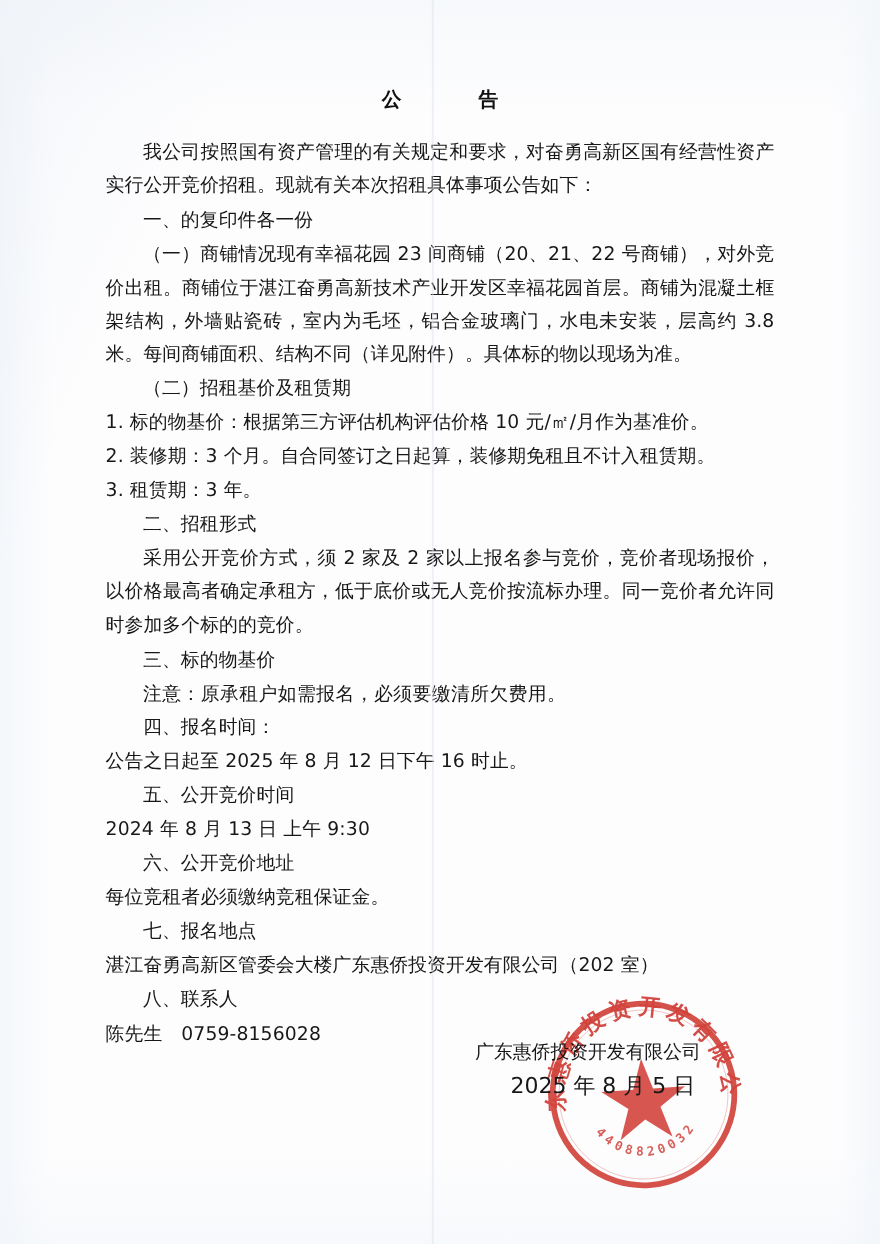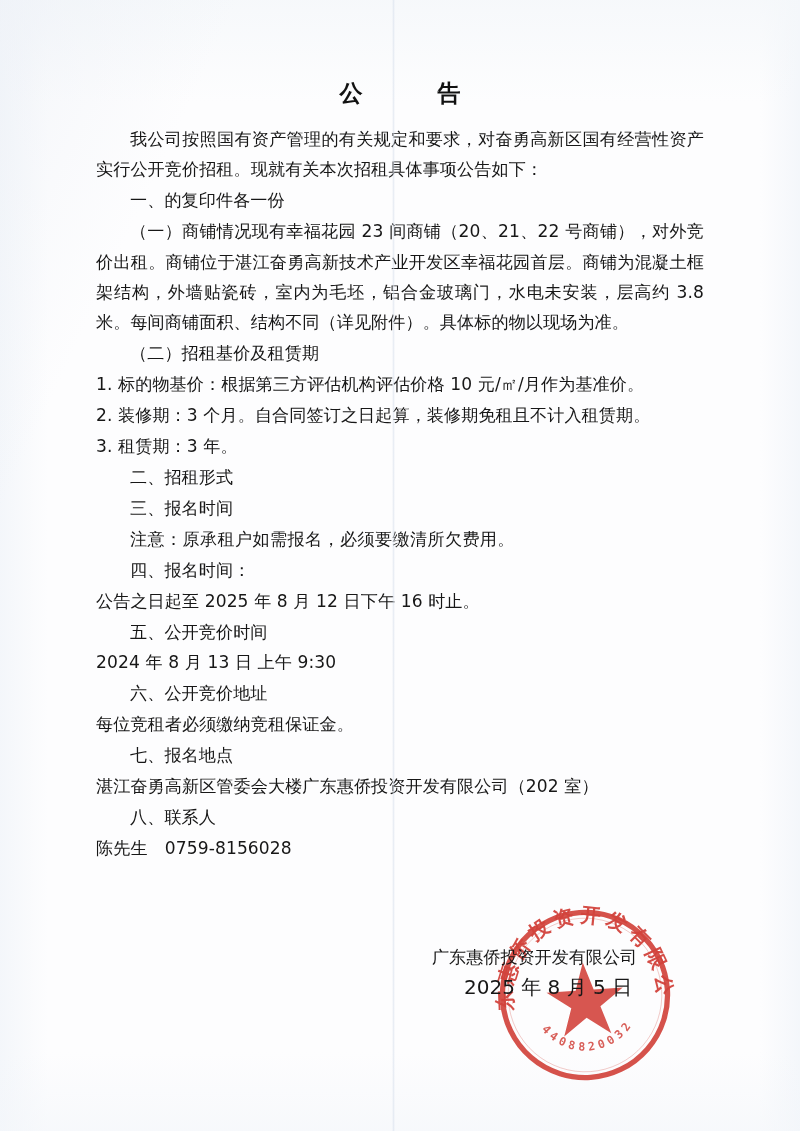--- a/index.html
+++ b/index.html
@@ -47,21 +47,21 @@
     left: 0;
     top: 0;
     width: 800px;
     padding: 0;
   }
 
   .doc-title {
     margin: 0;
     padding-top: 78px;
     text-align: center;
-    font-size: 23px;
+    font-size: 18px;
     font-weight: 700;
     letter-spacing: 26px;
     text-indent: 26px;
     color: #111111;
     font-family: "DejaVu Sans", "Liberation Sans", sans-serif;
   }
 
   .body-block {
     position: absolute;
     left: 96px;
@@ -139,22 +139,23 @@
       <p class="para indent2">（二）招租基价及租赁期</p>
 
       <p class="para flat">1. 标的物基价：根据第三方评估机构评估价格 10 元/㎡/月作为基准价。</p>
 
       <p class="para flat">2. 装修期：3 个月。自合同签订之日起算，装修期免租且不计入租赁期。</p>
 
       <p class="para flat">3. 租赁期：3 年。</p>
 
       <p class="para indent2">二、招租形式</p>
 
-
-      <p class="para indent2">三、报名时间</p>
+      <p class="para indent2">采用公开竞价方式，须 2 家及 2 家以上报名参与竞价，竞价者现场报价，以价格最高者确定承租方，低于底价或无人竞价按流标办理。同一竞价者允许同时参加多个标的的竞价。</p>
+
+      <p class="para indent2">三、标的物基价</p>
 
 
       <p class="para bold">注意：原承租户如需报名，必须要缴清所欠费用。</p>
 
       <p class="para indent2">四、报名时间：</p>
 
       <p class="para flat">公告之日起至 2025 年 8 月 12 日下午 16 时止。</p>
 
       <p class="para indent2">五、公开竞价时间</p>
 

